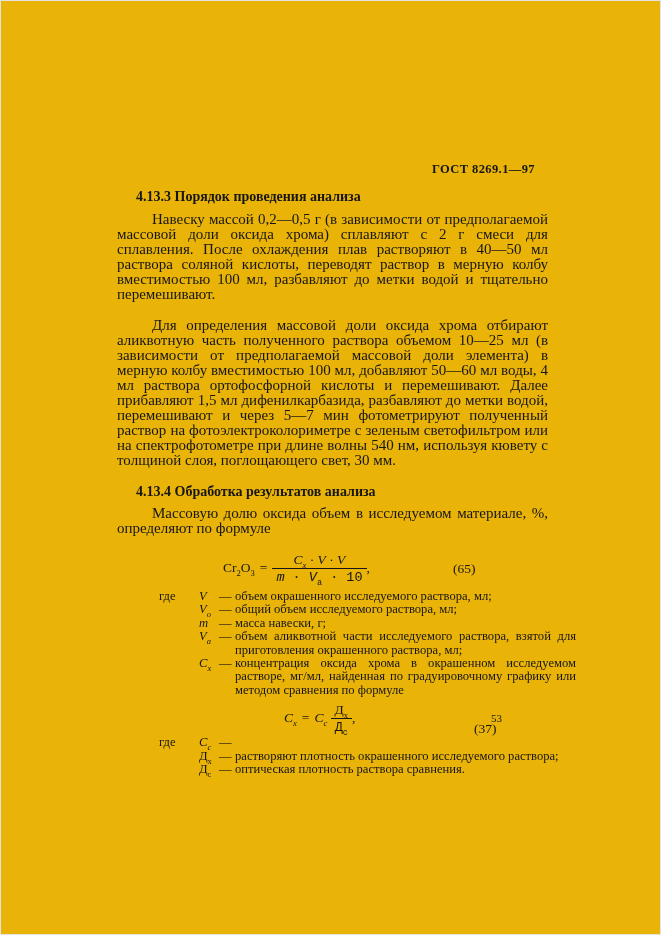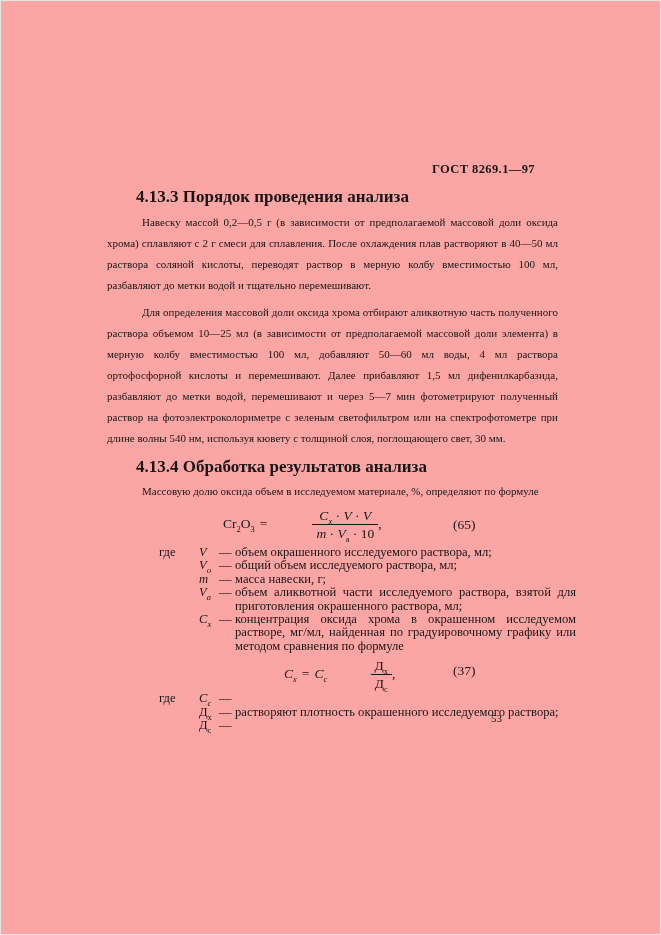--- a/index.html
+++ b/index.html
@@ -1,29 +1,29 @@
 <!DOCTYPE html>
 <html><head>
 <meta charset="utf-8">
 <style>
   html,body{margin:0;padding:0;background:#ffffff;}
   body{width:661px;height:935px;font-family:"Liberation Serif","DejaVu Serif",serif;color:#161616;}
-  .page{position:relative;width:661px;height:935px;background:#fca5a5;border:1px solid #e3e3e3;box-sizing:border-box;overflow:hidden;}
+  .page{position:relative;width:661px;height:935px;background:#eab308;border:1px solid #e3e3e3;box-sizing:border-box;overflow:hidden;}
   .doc-code{position:absolute;left:431px;top:161px;font-weight:bold;font-size:12.5px;letter-spacing:0.4px;}
   .content{position:absolute;left:100px;top:188px;width:463px;}
-  .sec-heading{font-size:17px;font-weight:bold;margin:0;padding-left:35px;line-height:15px;}
-  .body-par{font-size:11px;line-height:21px;text-align:justify;text-indent:35px;margin:6px;}
+  .sec-heading{font-size:14px;font-weight:bold;margin:0;padding-left:35px;line-height:15px;}
+  .body-par{font-size:15px;line-height:15px;text-align:justify;text-indent:35px;margin:16px;}
   .mt8{margin-top:8px;} .mt10{margin-top:10px;} .mt7{margin-top:7px;}
   .formula-row{position:relative;height:35px;margin-top:4px;font-size:13.5px;}
   .f-expr{position:absolute;top:0;white-space:nowrap;}
   .f36{left:122px;} .f37{left:183px;}
   .f-num{position:absolute;left:352px;top:9px;}
-  .frac{display:inline-block;vertical-align:middle;text-align:center;line-height:1.12;margin-left:40px;}
+  .frac{display:inline-block;vertical-align:middle;text-align:center;line-height:1.12;}
   .frac .num{display:block;border-bottom:1px solid #161616;padding:0 4px 1px;}
-  .frac .den{display:block;padding:1px 4px 0;}
+  .frac .den{display:block;padding:1px 4px 0;font-family:Liberation Mono, monospace;}
   .eq{margin:0 5px;}
   .it{font-style:italic;}
   sub{font-size:8.5px;line-height:0;}
   .legend{margin-left:58px;width:417px;font-size:12.6px;line-height:13.4px;margin-top:3px;}
   .legend-row{display:grid;grid-template-columns:40px 20px 16px auto;align-items:start;}
   .legend-sym{white-space:nowrap;}
   .legend-desc{text-align:justify;}
   .lg-mt{margin-top:4px;}
   .page-number{position:absolute;left:490px;top:711px;font-size:11px;}
 </style>
@@ -82,39 +82,40 @@
         <span class="legend-sym it"><span>C</span><sub>х</sub></span>
         <span>—</span>
         <span class="legend-desc">концентрация оксида хрома в окрашенном исследуемом растворе, мг/мл, найденная по градуировочному графику или методом сравнения по формуле</span>
       </div>
     </div>
 
     <div class="formula-row" style="height:30px;margin-top:5px;">
       <span class="f-expr f37">
         <span class="it"><span>C</span><sub>х</sub></span><span class="eq">=</span><span class="it"><span>C</span><sub>с</sub></span>&nbsp;<span class="frac"><span class="num"><span>Д</span><sub>х</sub></span><span class="den"><span>Д</span><sub>с</sub></span></span><span>,</span>
       </span>
-      <span class="f-num" style="top:5px;">(37)</span>
+      <span class="f-num" style="top:19px;margin-left:21px;">(37)</span>
     </div>
 
     <div class="legend lg-mt">
       <div class="legend-row">
         <span>где</span>
         <span class="legend-sym it"><span>С</span><sub>с</sub></span>
         <span>—</span>
       </div>
       <div class="legend-row">
         <span></span>
         <span class="legend-sym"><span>Д</span><sub>х</sub></span>
         <span>—</span>
         <span class="legend-desc">растворяют плотность окрашенного исследуемого раствора;</span>
       </div>
       <div class="legend-row">
         <span></span>
         <span class="legend-sym"><span>Д</span><sub>с</sub></span>
         <span>—</span>
+        <span class="legend-desc">оптическая плотность раствора сравнения.</span>
       </div>
     </div>
 
   </div>
 
   <div class="page-number">53</div>
 
 </div>
 
 </body></html>

